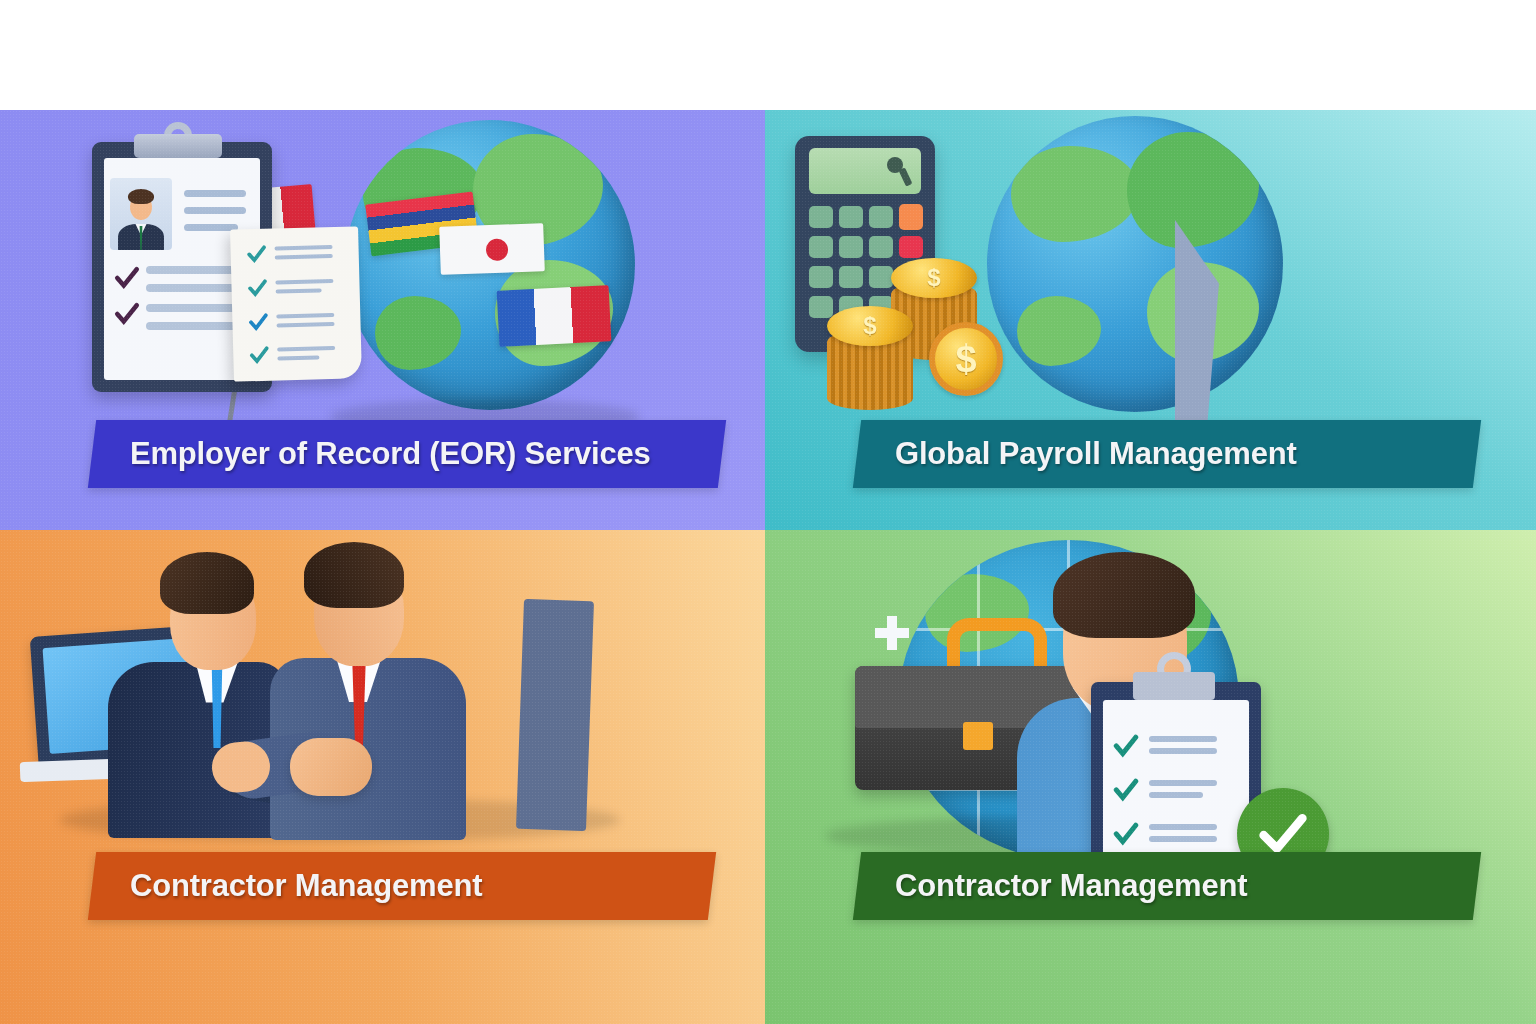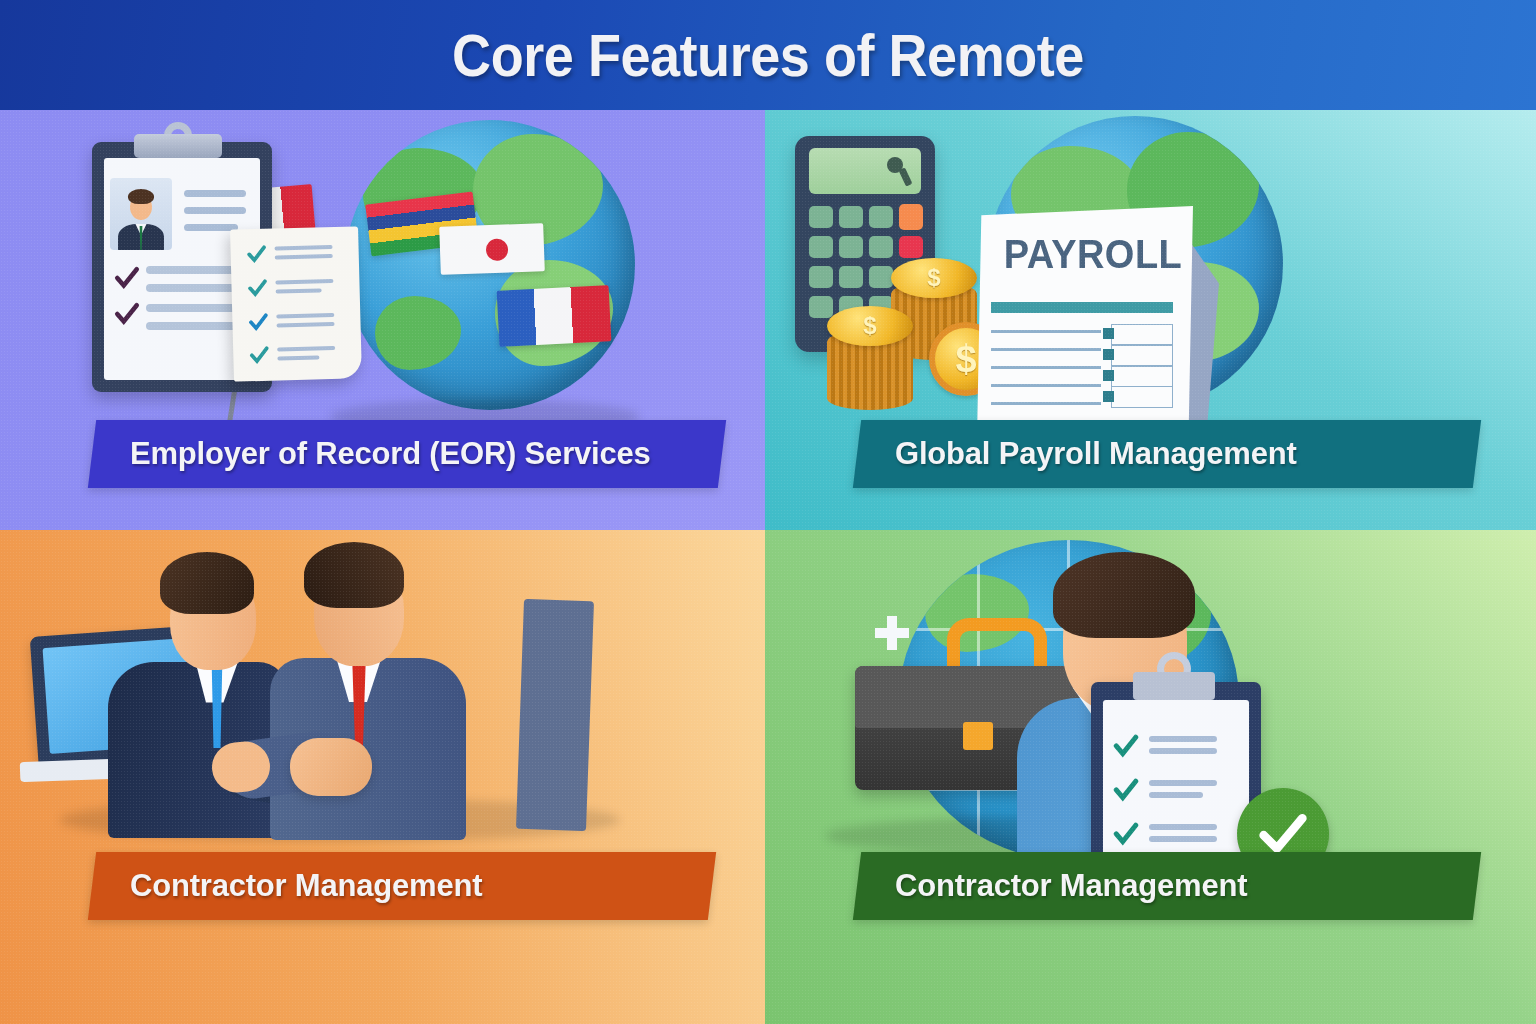--- a/index.html
+++ b/index.html
@@ -157,23 +157,20 @@
   .cb2-clip{ position:absolute; background:#b8c1d3; border-radius:4px; }
   .cb2-ring{ position:absolute; border:7px solid #c5cddd; border-radius:50%;
     border-bottom-color:transparent; }
   .grid-line{ position:absolute; background:rgba(255,255,255,0.5); }
 </style>
 </head>
 <body>
 
 <div id="infographic">
 
-  <div class="header">
-    <div class="header-title">Core Features of Remote</div>
-  </div>
 
   <div class="grid">
 
     <div class="quad q-tl">
 
       <div class="globe" style="left:345px;top:10px;width:290px;height:290px;">
         <div class="land" style="left:18px;top:28px;width:120px;height:92px;"></div>
         <div class="land l2" style="left:128px;top:14px;width:130px;height:112px;"></div>
         <div class="land l3" style="left:150px;top:140px;width:118px;height:106px;"></div>
         <div class="land" style="left:30px;top:176px;width:86px;height:74px;"></div>
@@ -311,38 +308,20 @@
         <div class="coin-edge" style="left:62px;top:220px;width:86px;height:42px;"></div>
         <div class="coin-edge" style="left:62px;top:240px;width:86px;height:42px;"></div>
         <div class="coin-edge" style="left:62px;top:258px;width:86px;height:42px;"></div>
         <div class="coin" style="left:62px;top:196px;width:86px;height:40px;font-size:24px;">$</div>
       </div>
       <div class="coin" style="left:164px;top:212px;width:74px;height:74px;font-size:38px;
                   border:6px solid #e1902a;">$</div>
 
       <div class="doc-back" style="left:410px;top:110px;width:44px;height:212px;
                   clip-path:polygon(0 0,100% 30%,72% 100%,0 100%);"></div>
-      <div class="doc" style="left:212px;top:96px;width:216px;height:230px;
-                  clip-path:polygon(2% 4%,100% 0,98% 97%,0 100%);">
-        <div class="doc-title" style="left:22px;top:26px;font-size:40px;">PAYROLL</div>
-        <div class="bar-teal" style="left:14px;top:96px;width:182px;height:11px;"></div>
-        <div class="dline" style="left:14px;top:124px;width:110px;height:3px;"></div>
-        <div class="dline" style="left:14px;top:142px;width:110px;height:3px;"></div>
-        <div class="dline" style="left:14px;top:160px;width:110px;height:3px;"></div>
-        <div class="dline" style="left:14px;top:178px;width:110px;height:3px;"></div>
-        <div class="dline" style="left:14px;top:196px;width:110px;height:3px;"></div>
-        <div class="tbl" style="left:134px;top:118px;width:62px;height:84px;"></div>
-        <div class="tbl" style="left:134px;top:118px;width:62px;height:21px;"></div>
-        <div class="tbl" style="left:134px;top:139px;width:62px;height:21px;"></div>
-        <div class="tbl" style="left:134px;top:160px;width:62px;height:21px;"></div>
-        <div class="sq-teal" style="left:126px;top:122px;width:11px;height:11px;"></div>
-        <div class="sq-teal" style="left:126px;top:143px;width:11px;height:11px;"></div>
-        <div class="sq-teal" style="left:126px;top:164px;width:11px;height:11px;"></div>
-        <div class="sq-teal" style="left:126px;top:185px;width:11px;height:11px;"></div>
-      </div>
 
       <div class="banner b-tr">
         <span>Global Payroll Management</span>
       </div>
     </div>
 
     <div class="quad q-bl">
 
       <div class="shadow-ellipse" style="left:60px;top:268px;width:560px;height:44px;"></div>
 

